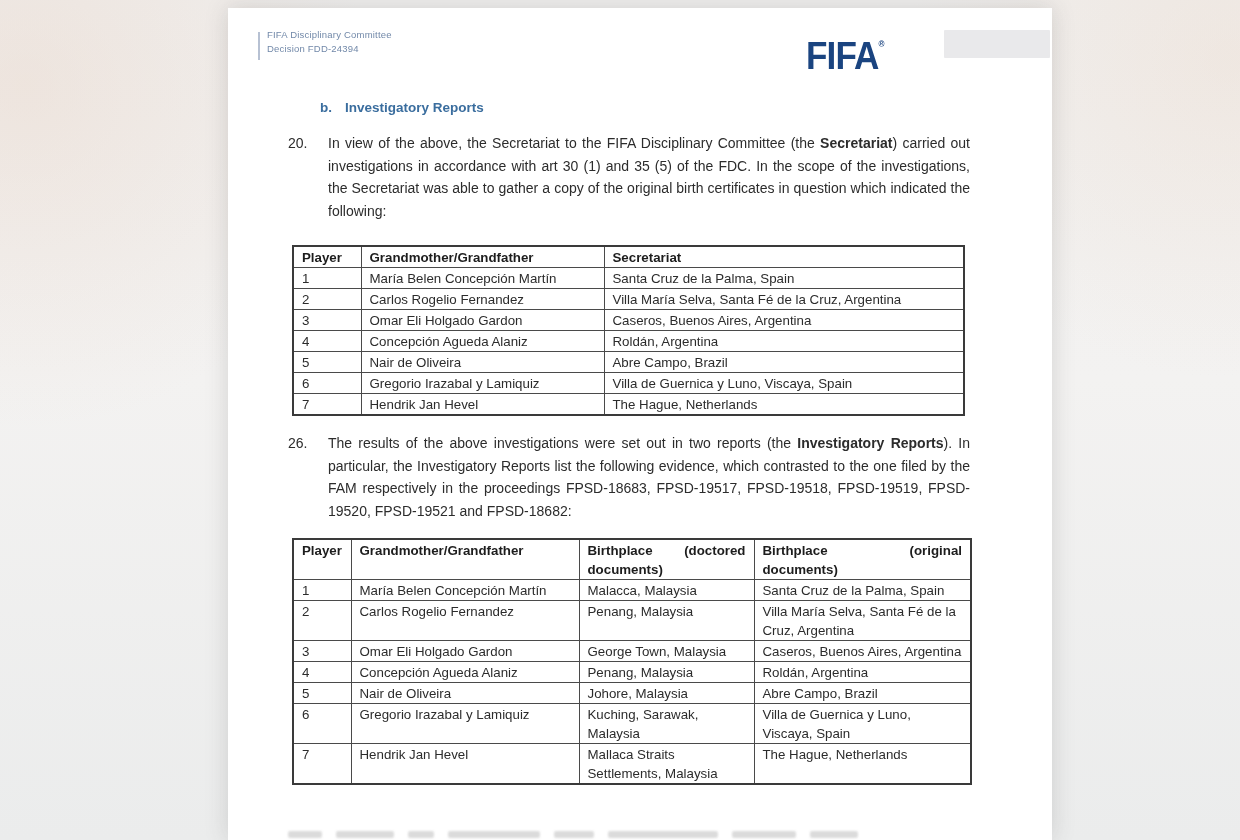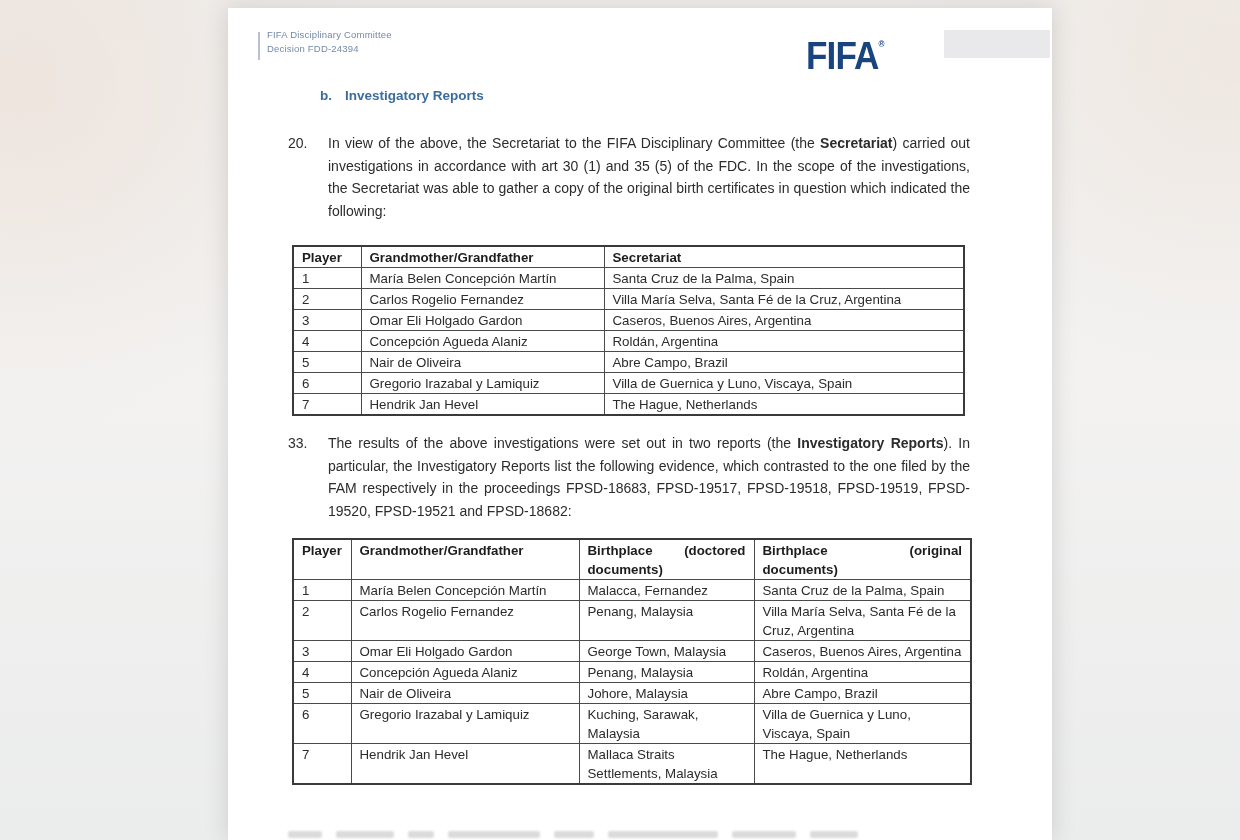--- a/index.html
+++ b/index.html
@@ -39,21 +39,21 @@
     line-height: 40px;
   }
   .logo sup { font-size: 9px; letter-spacing: 0; vertical-align: 22px; }
   .logo-bar {
     position: absolute; left: 716px; top: 22px; width: 106px; height: 28px;
     background: #e9e9eb; border-radius: 1px;
   }
 
   
   .section-heading {
-    position: absolute; left: 92px; top: 80px;
+    position: absolute; left: 92px; top: 92px;
     font-size: 13.5px; font-weight: bold; color: #3a6d9e;
   }
   .section-heading .sec-label { margin-right: 13px; }
 
   
   .para {
     position: absolute; display: flex;
     font-size: 14px; line-height: 22.5px; gap: 16px;
   }
   .para-num { width: 24px; flex: 0 0 24px; }
@@ -162,38 +162,38 @@
           </tr>
           <tr>
             <td>7</td>
             <td>Hendrik Jan Hevel</td>
             <td>The Hague, Netherlands</td>
           </tr>
         </tbody>
       </table>
 
     <div class="para para21">
-      <span class="para-num">33.</span>
+      <span class="para-num">26.</span>
       <div class="para-text"><span>The results of the above investigations were set out in two reports (the </span><span class="bold">Investigatory Reports</span><span>). In particular, the Investigatory Reports list the following evidence, which contrasted to the one filed by the FAM respectively in the proceedings FPSD-18683, FPSD-19517, FPSD-19518, FPSD-19519, FPSD-19520, FPSD-19521 and FPSD-18682:</span></div>
     </div>
 
     <table class="table2">
         <thead>
           <tr>
             <th>Player</th>
             <th>Grandmother/Grandfather</th>
             <th>Birthplace (doctored documents)</th>
             <th>Birthplace (original documents)</th>
           </tr>
         </thead>
         <tbody>
           <tr>
             <td>1</td>
             <td>María Belen Concepción Martín</td>
-            <td>Malacca, Fernandez</td>
+            <td>Malacca, Malaysia</td>
             <td>Santa Cruz de la Palma, Spain</td>
           </tr>
           <tr>
             <td>2</td>
             <td>Carlos Rogelio Fernandez</td>
             <td>Penang, Malaysia</td>
             <td>Villa María Selva, Santa Fé de la Cruz, Argentina</td>
           </tr>
           <tr>
             <td>3</td>

